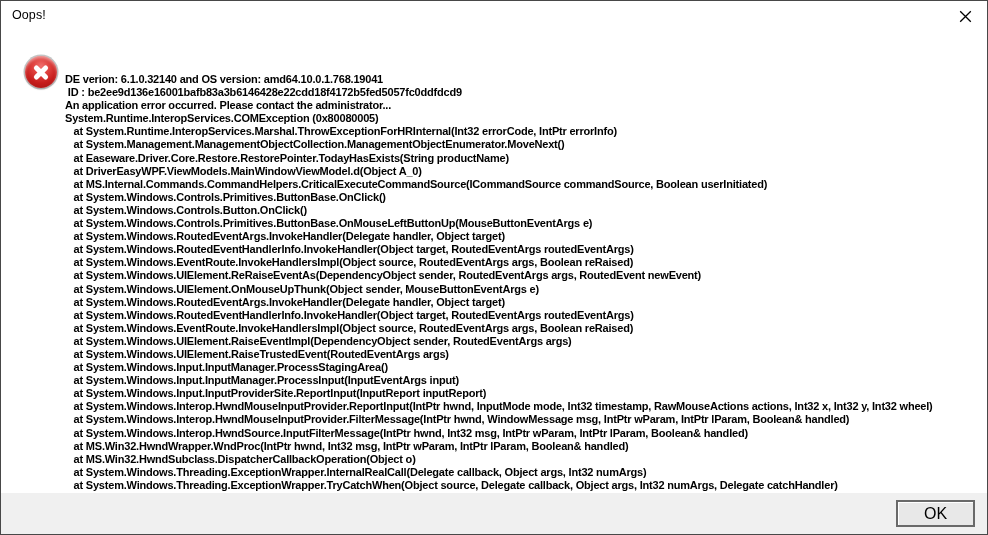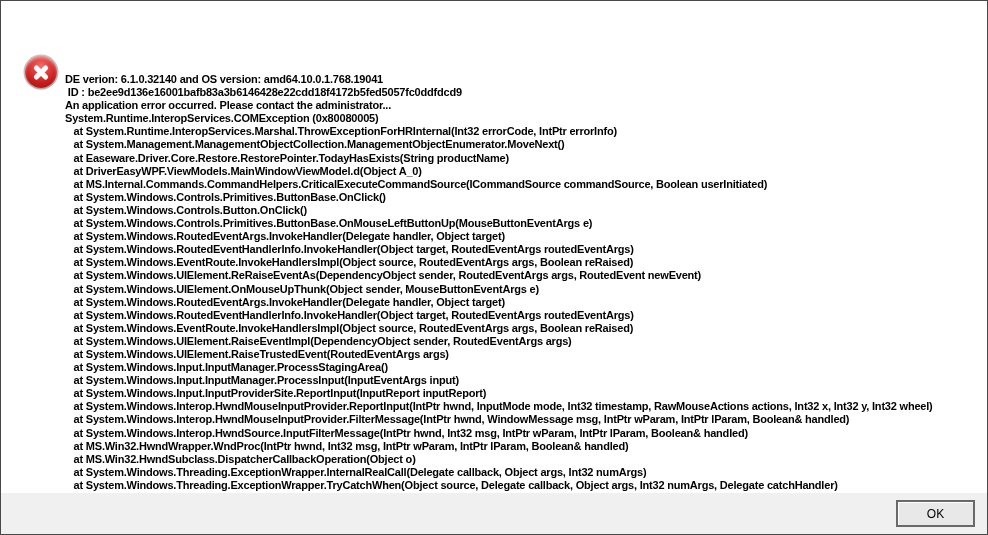--- a/index.html
+++ b/index.html
@@ -61,29 +61,37 @@
     position: absolute; left: 0; right: 0; bottom: 0; height: 41px;
     background: #f0f0f0;
   }
   .ok-btn {
     position: absolute; right: 12px; bottom: 7px;
     width: 79px; height: 27px;
     background: #e8e8e8;
     border: 2px solid #696969;
     box-shadow: inset 1px 1px 0 #ffffff;
     font-family: "Liberation Sans", "DejaVu Sans", sans-serif;
-    font-size: 12px; color: #000;
+    font-size: 16px; color: #000;
     cursor: default;
   }
 </style>
 </head>
 <body>
 
 <div class="window">
 
+  <div class="titlebar">
+    <span class="title">Oops!</span>
+    <button class="close-btn">
+      <svg width="13" height="13" viewBox="0 0 13 13">
+        <path d="M1.2 1.2 L11.8 11.8 M11.8 1.2 L1.2 11.8" stroke="#000" stroke-width="1.3" fill="none"></path>
+      </svg>
+    </button>
+  </div>
 
   <div class="error-icon">
     <span class="x-bar a"></span>
     <span class="x-bar b"></span>
   </div>
 
   <div class="message"><div>DE verion: 6.1.0.32140 and OS version: amd64.10.0.1.768.19041</div><div> ID : be2ee9d136e16001bafb83a3b6146428e22cdd18f4172b5fed5057fc0ddfdcd9</div><div>An application error occurred. Please contact the administrator...</div><div>System.Runtime.InteropServices.COMException (0x80080005)</div><div>   at System.Runtime.InteropServices.Marshal.ThrowExceptionForHRInternal(Int32 errorCode, IntPtr errorInfo)</div><div>   at System.Management.ManagementObjectCollection.ManagementObjectEnumerator.MoveNext()</div><div>   at Easeware.Driver.Core.Restore.RestorePointer.TodayHasExists(String productName)</div><div>   at DriverEasyWPF.ViewModels.MainWindowViewModel.d(Object A_0)</div><div>   at MS.Internal.Commands.CommandHelpers.CriticalExecuteCommandSource(ICommandSource commandSource, Boolean userInitiated)</div><div>   at System.Windows.Controls.Primitives.ButtonBase.OnClick()</div><div>   at System.Windows.Controls.Button.OnClick()</div><div>   at System.Windows.Controls.Primitives.ButtonBase.OnMouseLeftButtonUp(MouseButtonEventArgs e)</div><div>   at System.Windows.RoutedEventArgs.InvokeHandler(Delegate handler, Object target)</div><div>   at System.Windows.RoutedEventHandlerInfo.InvokeHandler(Object target, RoutedEventArgs routedEventArgs)</div><div>   at System.Windows.EventRoute.InvokeHandlersImpl(Object source, RoutedEventArgs args, Boolean reRaised)</div><div>   at System.Windows.UIElement.ReRaiseEventAs(DependencyObject sender, RoutedEventArgs args, RoutedEvent newEvent)</div><div>   at System.Windows.UIElement.OnMouseUpThunk(Object sender, MouseButtonEventArgs e)</div><div>   at System.Windows.RoutedEventArgs.InvokeHandler(Delegate handler, Object target)</div><div>   at System.Windows.RoutedEventHandlerInfo.InvokeHandler(Object target, RoutedEventArgs routedEventArgs)</div><div>   at System.Windows.EventRoute.InvokeHandlersImpl(Object source, RoutedEventArgs args, Boolean reRaised)</div><div>   at System.Windows.UIElement.RaiseEventImpl(DependencyObject sender, RoutedEventArgs args)</div><div>   at System.Windows.UIElement.RaiseTrustedEvent(RoutedEventArgs args)</div><div>   at System.Windows.Input.InputManager.ProcessStagingArea()</div><div>   at System.Windows.Input.InputManager.ProcessInput(InputEventArgs input)</div><div>   at System.Windows.Input.InputProviderSite.ReportInput(InputReport inputReport)</div><div>   at System.Windows.Interop.HwndMouseInputProvider.ReportInput(IntPtr hwnd, InputMode mode, Int32 timestamp, RawMouseActions actions, Int32 x, Int32 y, Int32 wheel)</div><div>   at System.Windows.Interop.HwndMouseInputProvider.FilterMessage(IntPtr hwnd, WindowMessage msg, IntPtr wParam, IntPtr lParam, Boolean&amp; handled)</div><div>   at System.Windows.Interop.HwndSource.InputFilterMessage(IntPtr hwnd, Int32 msg, IntPtr wParam, IntPtr lParam, Boolean&amp; handled)</div><div>   at MS.Win32.HwndWrapper.WndProc(IntPtr hwnd, Int32 msg, IntPtr wParam, IntPtr lParam, Boolean&amp; handled)</div><div>   at MS.Win32.HwndSubclass.DispatcherCallbackOperation(Object o)</div><div>   at System.Windows.Threading.ExceptionWrapper.InternalRealCall(Delegate callback, Object args, Int32 numArgs)</div><div>   at System.Windows.Threading.ExceptionWrapper.TryCatchWhen(Object source, Delegate callback, Object args, Int32 numArgs, Delegate catchHandler)</div></div>
 
   <div class="footer">
     <button class="ok-btn">OK</button>

